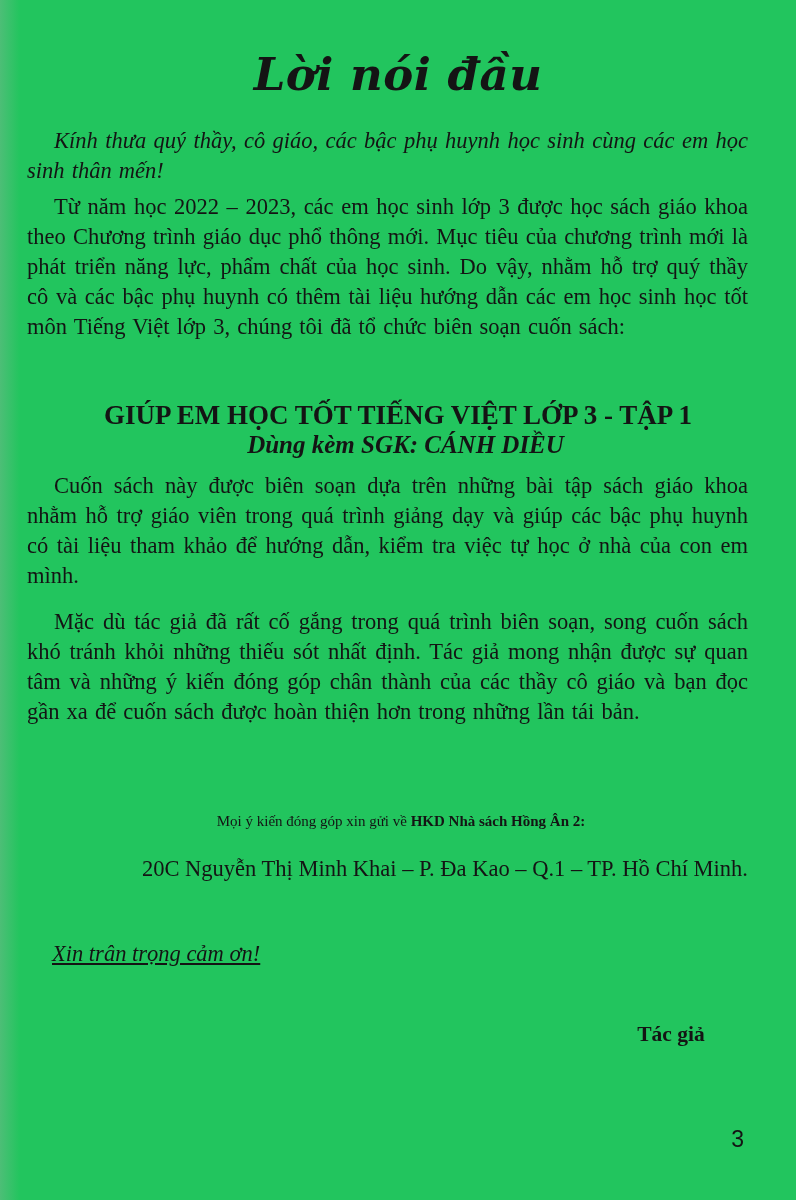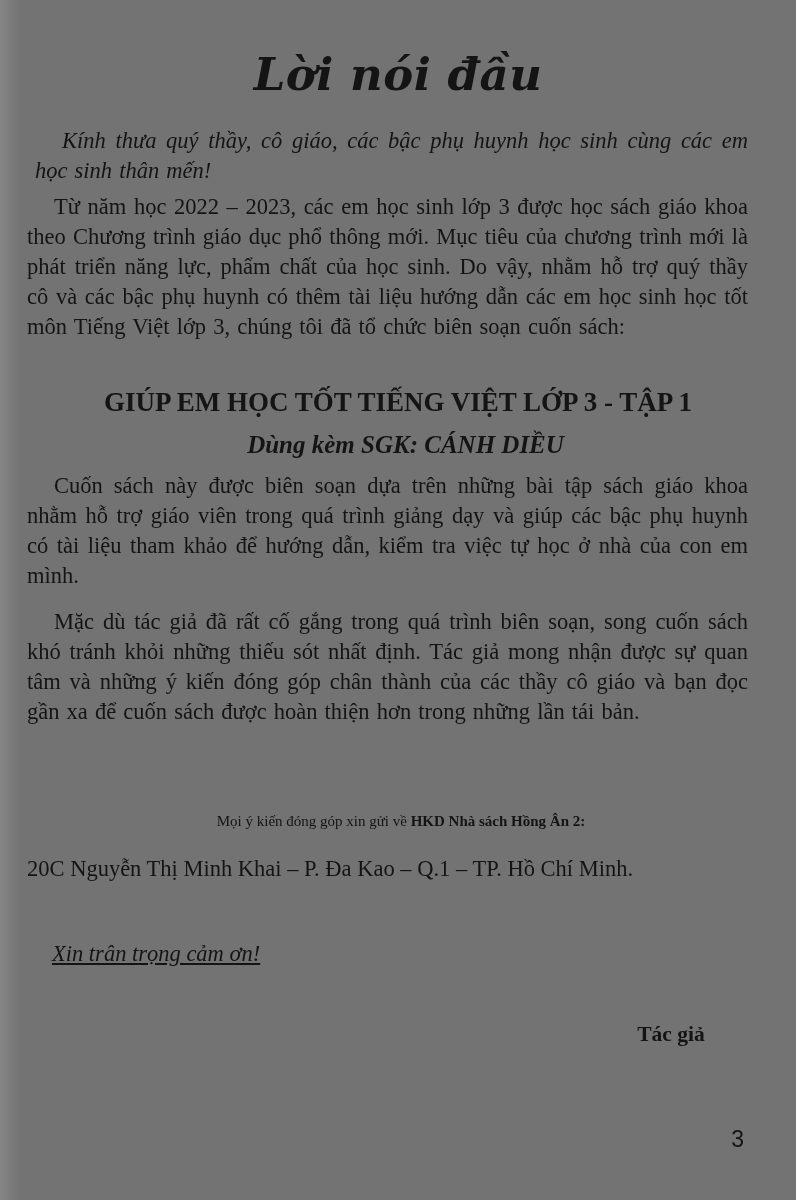--- a/index.html
+++ b/index.html
@@ -5,21 +5,21 @@
   html, body {
     margin: 0;
     padding: 0;
     background: #e8e8e8;
   }
   .page {
     position: relative;
     width: 796px;
     height: 1200px;
     margin: 0 auto;
-    background: #737373;
+    background: #22c55e;
     color: #141414;
     font-family: "Liberation Serif", "DejaVu Serif", serif;
     overflow: hidden;
   }
   .edge-shadow {
     position: absolute;
     left: 0; top: 0; bottom: 0;
     width: 20px;
     background: linear-gradient(90deg, rgba(175,175,175,0.30), rgba(255,255,255,0));
     pointer-events: none;
@@ -38,26 +38,26 @@
   .para {
     position: absolute;
     left: 27px; right: 48px;
     margin: 0;
     font-size: 22.5px;
     line-height: 30px;
     text-align: justify;
     text-indent: 27px;
     word-spacing: 1.5px;
   }
-  .p-greeting { top: 126px; font-style: italic; margin-left: 8px; }
+  .p-greeting { top: 126px; font-style: italic; }
   .p-intro   { top: 192px; }
   .book-title {
     position: absolute;
     top: 387px; left: 0; right: 0;
-    margin: 0;
+    margin: 13px;
     text-align: center;
     font-size: 27px;
     font-weight: bold;
   }
   .book-subtitle {
     position: absolute;
     top: 431px; left: 0; right: 0;
     margin: 0;
     text-align: center;
     font-size: 25px;
@@ -73,21 +73,21 @@
     margin: 0;
     font-size: 15px;
     text-indent: 27px;
     text-align: center;
   }
   .contact-line strong { font-weight: bold; }
   .address-line {
     position: absolute;
     top: 856px; left: 27px; right: 48px;
     margin: 0;
-    text-align: left;
+    text-align: right;
     font-size: 22.5px;
   }
   .email-line {
     position: absolute;
     top: 900px; left: 27px; right: 48px;
     margin: 0;
     text-align: center;
     font-size: 22.5px;
   }
   .thanks-line {

